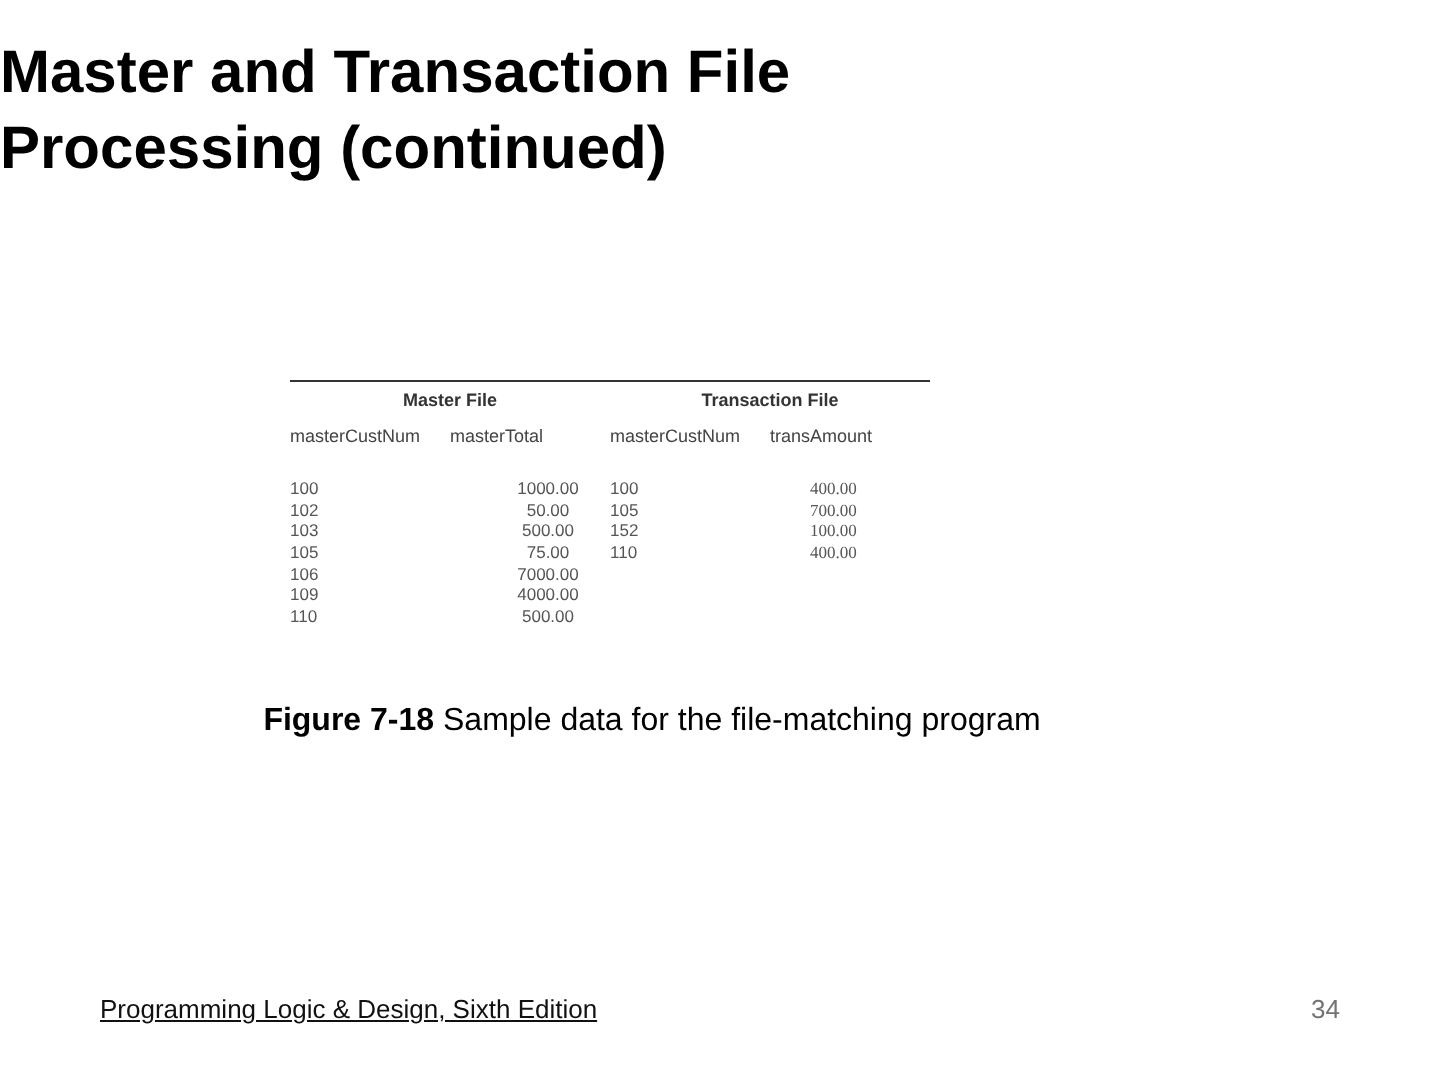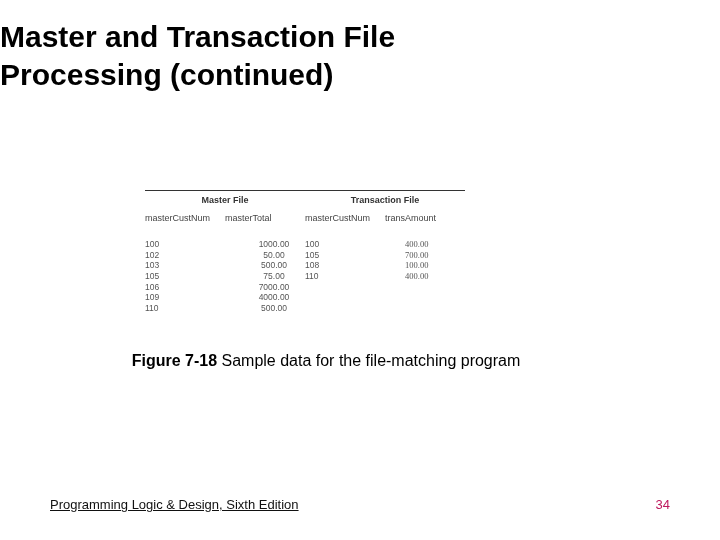--- a/index.html
+++ b/index.html
@@ -83,21 +83,21 @@
     bottom: 28px;
     font-size: 13px;
     color: #111;
     text-decoration: underline;
   }
   .footer-right {
     position: absolute;
     right: 50px;
     bottom: 28px;
     font-size: 13px;
-    color: #be185d;
+    color: #737373;
   }
 </style>
 </head>
 <body>
 
 <div class="slide">
 
   <div class="title">
     <span>Master and Transaction File</span><br>
     <span>Processing (continued)</span>
@@ -127,21 +127,21 @@
         <div class="val">500.00</div>
         <div class="val">75.00</div>
         <div class="val">7000.00</div>
         <div class="val">4000.00</div>
         <div class="val">500.00</div>
       </div>
       <div class="col">
         <div class="colhead">masterCustNum</div>
         <div class="val">100</div>
         <div class="val">105</div>
-        <div class="val">108</div>
+        <div class="val">152</div>
         <div class="val">110</div>
       </div>
       <div class="col amount">
         <div class="colhead">transAmount</div>
         <div class="val">400.00</div>
         <div class="val">700.00</div>
         <div class="val">100.00</div>
         <div class="val">400.00</div>
       </div>
     </div>

